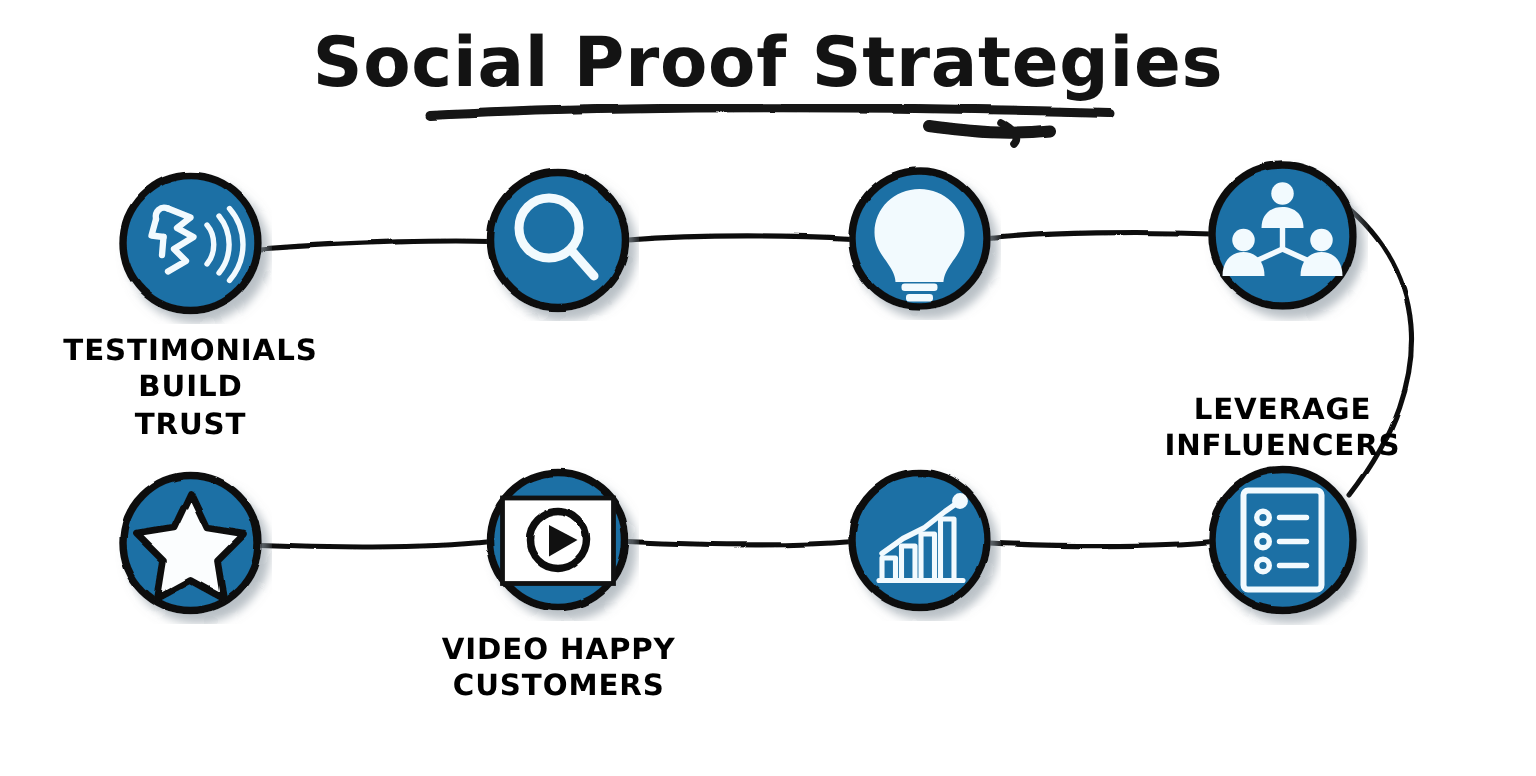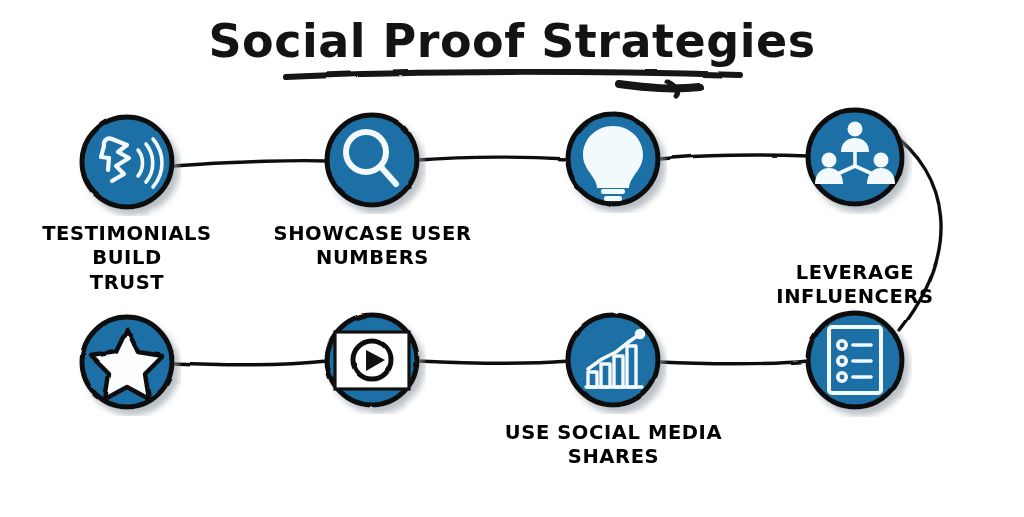--- a/index.html
+++ b/index.html
@@ -195,26 +195,24 @@
           <circle cx="842" cy="377" r="4.2"></circle>
           <path d="M853,377 L871,377"></path>
         </g>
       </g>
     </g>
   </svg>
 
   <div class="node-label" style="left:6px; top:222px; width:242px;">Testimonials Build
 Trust</div>
 
-  <div class="node-label" style="left:255px; top:222px; width:235px;">Showcase User
-Numbers</div>
 
 
   <div class="node-label" style="left:742px; top:222px; width:226px;margin-top:39px;">Leverage
 Influencers</div>
 
 
-
-  <div class="node-label" style="left:496px; top:421px; width:235px;">Use Social Media
-Shares</div>
+  <div class="node-label" style="left:255px; top:421px; width:235px;">Video Happy
+Customers</div>
+
 
 
 </div>
 
 </body></html>

